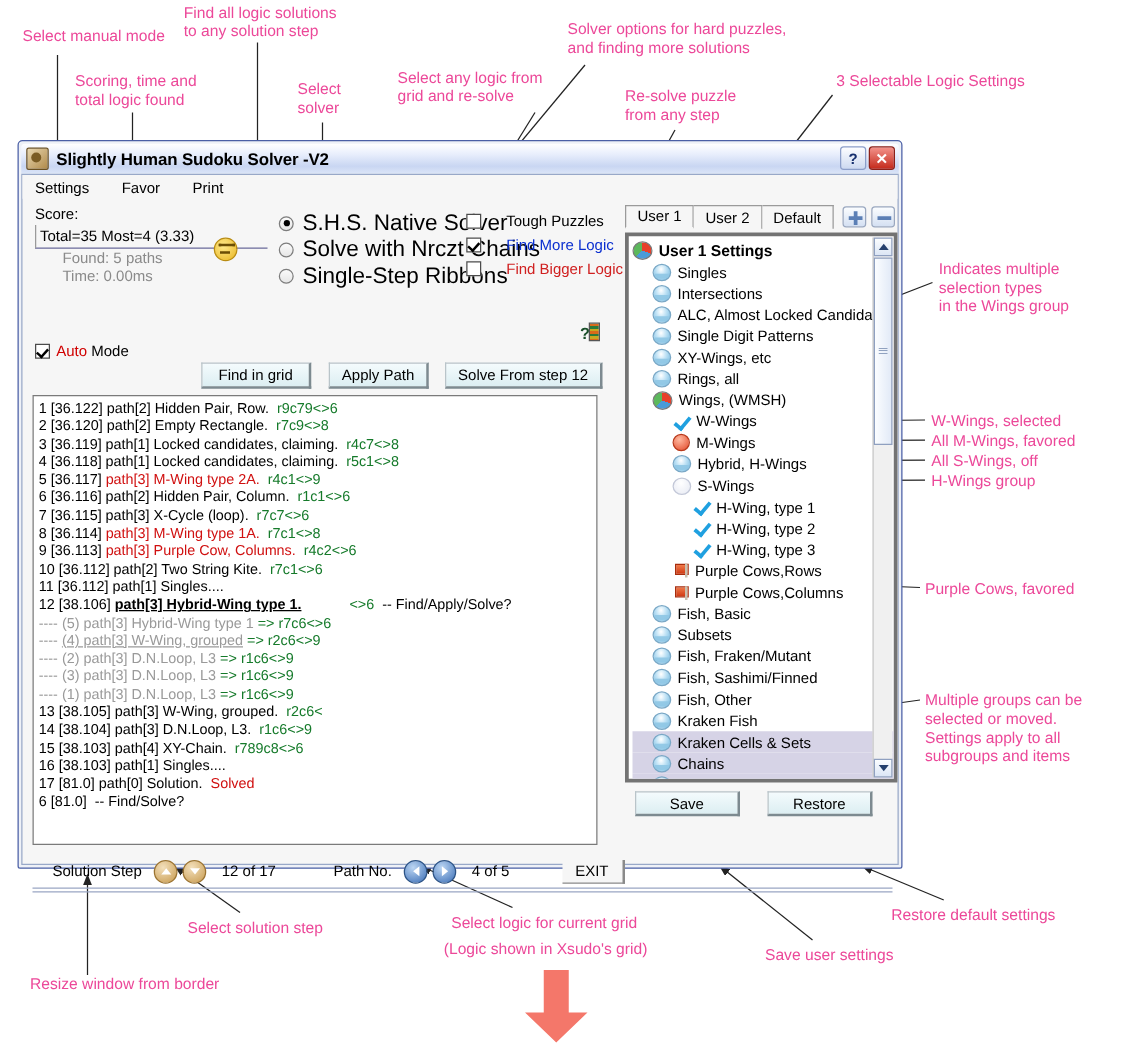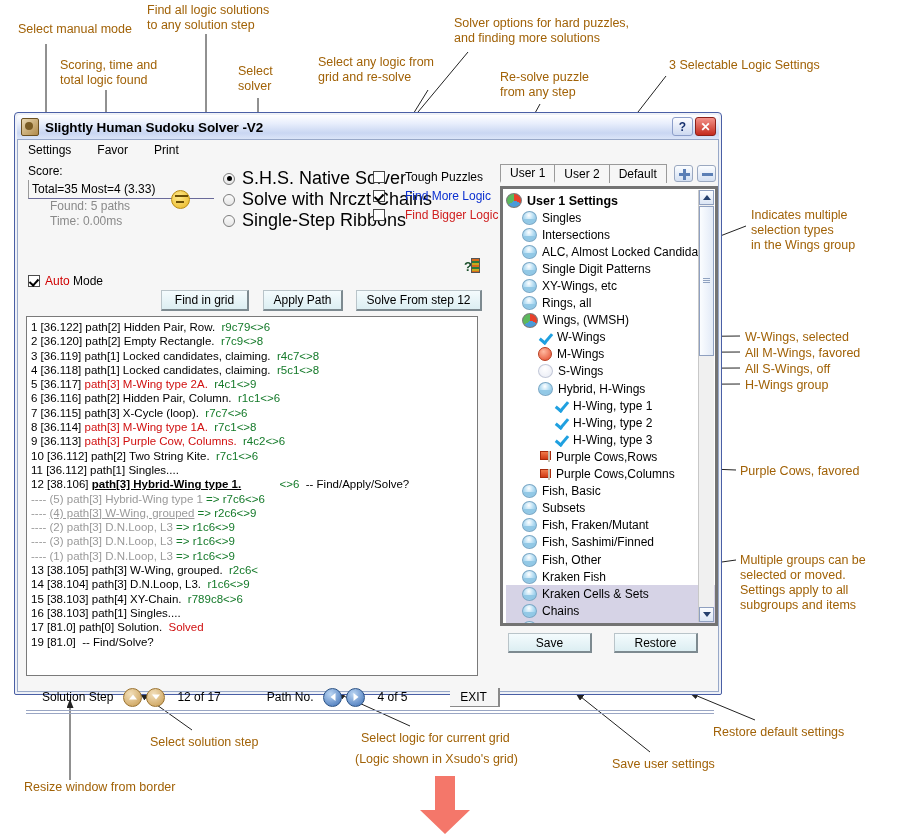--- a/index.html
+++ b/index.html
@@ -11,21 +11,21 @@
     width: 900px;
     height: 836px;
     position: relative;
     font-family: "Liberation Sans", sans-serif;
     overflow: hidden;
   }
   .ann {
     position: absolute;
     font-family: "Liberation Sans", sans-serif;
     font-size: 12.5px;
-    color: #a16207;
+    color: #ec4899;
     line-height: 15px;
     white-space: pre;
   }
   svg.overlay {
     position: absolute;
     left: 0; top: 0;
     width: 900px; height: 836px;
     pointer-events: none;
   }
 
@@ -691,21 +691,21 @@
         <div class="log-line"><span class="lg-grey">---- (5) path[3] Hybrid-Wing type 1 </span><span class="lg-green">=&gt; r7c6&lt;&gt;6</span></div>
         <div class="log-line"><span class="lg-grey">---- </span><span class="lg-grey lg-ul">(4) path[3] W-Wing, grouped</span><span class="lg-grey"> </span><span class="lg-green">=&gt; r2c6&lt;&gt;9</span></div>
         <div class="log-line"><span class="lg-grey">---- (2) path[3] D.N.Loop, L3 </span><span class="lg-green">=&gt; r1c6&lt;&gt;9</span></div>
         <div class="log-line"><span class="lg-grey">---- (3) path[3] D.N.Loop, L3 </span><span class="lg-green">=&gt; r1c6&lt;&gt;9</span></div>
         <div class="log-line"><span class="lg-grey">---- (1) path[3] D.N.Loop, L3 </span><span class="lg-green">=&gt; r1c6&lt;&gt;9</span></div>
         <div class="log-line"><span class="">13 [38.105] path[3] W-Wing, grouped.  </span><span class="lg-green">r2c6&lt;</span></div>
         <div class="log-line"><span class="">14 [38.104] path[3] D.N.Loop, L3.  </span><span class="lg-green">r1c6&lt;&gt;9</span></div>
         <div class="log-line"><span class="">15 [38.103] path[4] XY-Chain.  </span><span class="lg-green">r789c8&lt;&gt;6</span></div>
         <div class="log-line"><span class="">16 [38.103] path[1] Singles....</span></div>
         <div class="log-line"><span class="">17 [81.0] path[0] Solution.  </span><span class="lg-red">Solved</span></div>
-        <div class="log-line"><span class="">19 [81.0]  -- Find/Solve?</span></div>
+        <div class="log-line"><span class="">6 [81.0]  -- Find/Solve?</span></div>
       </div>
 
     <div id="settings-panel">
       <div id="user-tabs">
         <div class="utab first active">User 1</div>
         <div class="utab">User 2</div>
         <div class="utab">Default</div>
       </div>
       <div class="sq-btn" id="btn-plus">
         <span class="pm" style="left:8px;top:3px;width:3px;height:11px;"></span>
@@ -751,26 +751,26 @@
             </div>
             <div class="tnode">
               <span class="ico check" style="margin-left: 32px;"></span>
               <span>W-Wings</span>
             </div>
             <div class="tnode">
               <span class="ico orange" style="margin-left: 32px;"></span>
               <span>M-Wings</span>
             </div>
             <div class="tnode">
+              <span class="ico blue" style="margin-left: 32px;"></span>
+              <span>Hybrid, H-Wings</span>
+            </div>
+            <div class="tnode">
               <span class="ico pale" style="margin-left: 32px;"></span>
               <span>S-Wings</span>
-            </div>
-            <div class="tnode">
-              <span class="ico blue" style="margin-left: 32px;"></span>
-              <span>Hybrid, H-Wings</span>
             </div>
             <div class="tnode">
               <span class="ico check" style="margin-left: 48px;"></span>
               <span>H-Wing, type 1</span>
             </div>
             <div class="tnode">
               <span class="ico check" style="margin-left: 48px;"></span>
               <span>H-Wing, type 2</span>
             </div>
             <div class="tnode">

